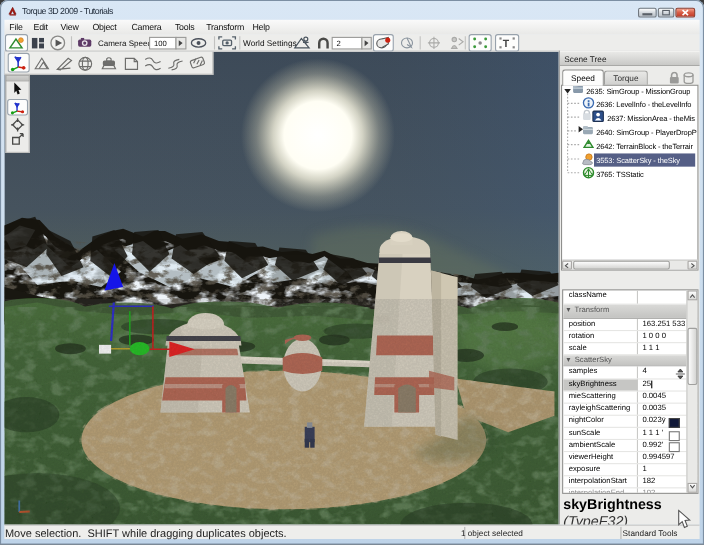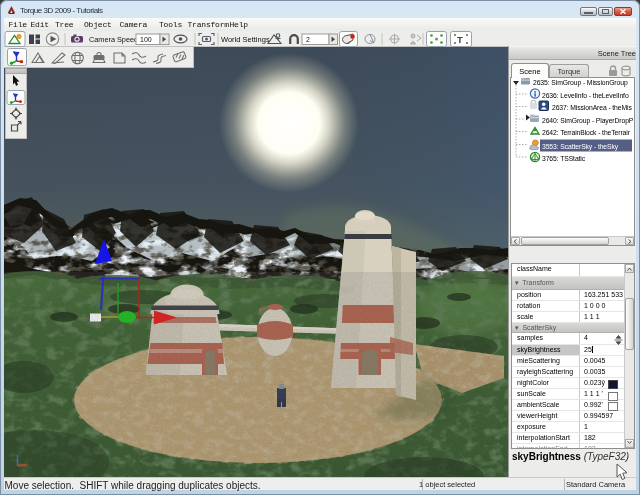--- a/index.html
+++ b/index.html
@@ -10,34 +10,34 @@
 
 #titletext { left:20px; top:6px; font-size:8px; letter-spacing:-0.45px; color:#1f2a38; }
 .winbtn { top:7px; height:9px; border:1px solid #70777e; border-radius:2px;
   background:linear-gradient(#fdfdfd,#d6dbe0 45%,#b9c0c7); }
 #btnmin { left:580px; width:17px; }
 #btnmax { left:598px; width:15px; }
 #btnclose { left:614px; width:18px; background:linear-gradient(#f2a08b,#d8604a 45%,#c23b28); border-color:#8e3a2a; }
 
 #menubar { left:4px; top:18px; width:632px; height:13px; background:linear-gradient(#fafafa,#e9e9e7);
   font-size:8px; letter-spacing:-0.2px; color:#111; }
-#menubar span { position:absolute; top:2px;font-family:Liberation Mono, monospace; }
+#menubar span { position:absolute; top:2px; }
 
 #tb1 { left:4px; top:31px; width:632px; height:16px; background:#ededeb; border-bottom:1px solid #c2c2c0; }
 
 #tb2 { left:4px; top:47px; width:190px; height:21px; background:#ededeb; border-right:1px solid #bdbdbb; border-bottom:1px solid #bdbdbb; }
 
 #pal { left:5px; top:68px; width:22px; height:71px; background:#ececea; border:1px solid #bdbdbb; border-top:none;}
 #palhead { left:5px; top:68px; width:22px; height:6px; background:linear-gradient(#cfcfcd,#bfbfbd); border:1px solid #a8a8a6; }
 
 #vp { left:4px; top:47px; width:504px; height:430px; }
 
 #rpanel { left:508px; top:46px; width:128px; height:431px; background:#ececea; border-left:1px solid #9a9a98; }
 .phead { left:0; width:127px; height:14px; background:linear-gradient(#e9e9e7,#c9c9c7); border-bottom:1px solid #a9a9a7; border-top:1px solid #f5f5f3;
-  font-size:7.5px; color:#222; padding-left:4px; line-height:14px;text-align:right; }
+  font-size:7.5px; color:#222; padding-left:4px; line-height:14px; }
 
 #status { left:4px; top:477px; width:632px; height:13px; background:#eeeeec; border-top:1px solid #c9c9c7; font-size:7.5px; color:#222; }
 #status .sep { position:absolute; top:1px; width:1px; height:11px; background:#b4b4b2; }
 
 #insp .irow { display:flex; height:11px; border-bottom:1px solid #e6e6e4; }
 #insp .irow.h13 { height:13px; } #insp .irow .ilab, #insp .irow .ival { line-height:10px; }
 #insp .irow.hs { height:11.5px; }
 #insp .ilab { width:68px; padding:0 0 0 5px; border-right:1px solid #c9c9c7; line-height:11px; overflow:hidden; white-space:nowrap; }
 #insp .ival { flex:1; padding-left:4px; line-height:11px; overflow:hidden; white-space:nowrap; }
 #insp .ihdr { height:12.5px; background:linear-gradient(#d9d9d7,#c3c3c1); color:#555; line-height:11px; padding-left:3px; border-bottom:1px solid #b0b0ae; }
@@ -60,21 +60,21 @@
     </div>
   <div class="abs winbtn" id="btnclose">
       <svg style="display:block" width="16" height="7" viewBox="0 0 16 7">
         <path d="M5.5 1.2 L10.5 5.8 M10.5 1.2 L5.5 5.8" stroke="#fff" stroke-width="1.4"></path>
       </svg>
     </div>
 
   <div class="abs" id="menubar">
     <span style="left:4.5px">File</span>
       <span style="left:26.5px">Edit</span>
-      <span style="left:51px">Tree</span>
+      <span style="left:51px">View</span>
     <span style="left:80px">Object</span>
       <span style="left:115.5px">Camera</span>
       <span style="left:155px">Tools</span>
     <span style="left:183.5px">Transform</span>
       <span style="left:225.5px">Help</span>
   </div>
 
   <div class="abs" id="vp">
   <svg width="504" height="430" viewBox="0 0 504 430">
     <defs>
@@ -418,21 +418,21 @@
       <path d="M5.5 57 h6 v6 h-6 Z"></path>
       <path d="M11.5 57 L15 53.5 M15 53.5 h-3 M15 53.5 v3" stroke-width="1.1"></path>
     </g>
   </svg>
   </div>
   <div class="abs" id="palhead"></div>
 
   <div class="abs" id="rpanel">
     <div class="abs phead" style="top:0">Scene Tree</div>
 
-    <div class="abs" style="left:2px;top:17px;width:38px;height:15px;background:#fdfdfc;border:1px solid #8f8f8d;border-bottom:none;border-radius:3px 3px 0 0;font-size:7.5px;text-align:center;line-height:15px;z-index:2">Scene</div>
+    <div class="abs" style="left:2px;top:17px;width:38px;height:15px;background:#fdfdfc;border:1px solid #8f8f8d;border-bottom:none;border-radius:3px 3px 0 0;font-size:7.5px;text-align:center;line-height:15px;z-index:2">Speed</div>
     <div class="abs" style="left:40px;top:18px;width:40px;height:14px;background:linear-gradient(#e8e8e6,#cfcfcd);border:1px solid #9f9f9d;border-bottom:none;border-radius:3px 3px 0 0;font-size:7.5px;text-align:center;line-height:14px;color:#333">Torque</div>
     <svg class="abs" style="left:99px;top:19px" width="24" height="12" viewBox="0 0 24 12">
       <rect x="1" y="5" width="8" height="6" rx="1" fill="#9a9a98"></rect>
         <path d="M2.5 5 V3.5 a2.5 2.5 0 0 1 5 0 V5" fill="none" stroke="#9a9a98" stroke-width="1.4"></path>
       <ellipse cx="18" cy="3" rx="4" ry="1.8" fill="none" stroke="#9a9a98" stroke-width="1.2"></ellipse>
         <path d="M14 3 V9 a4 1.8 0 0 0 8 0 V3" fill="none" stroke="#9a9a98" stroke-width="1.2"></path>
     </svg>
 
     <div class="abs" style="left:1px;top:31px;width:125px;height:169px;background:#fff;border:1px solid #8f8f8d">
       <svg width="123" height="167" viewBox="0 0 123 167" style="font-family:'Liberation Sans',sans-serif">
@@ -584,26 +584,26 @@
       <div class="abs" style="left:0px;top:0;width:9px;height:9px;background:linear-gradient(#fdfdfd,#d9d9d7);border:1px solid #aaa8a6"></div>
       <div class="abs" style="left:0px;bottom:0;width:9px;height:9px;background:linear-gradient(#fdfdfd,#d9d9d7);border:1px solid #aaa8a6"></div>
       <div class="abs" style="left:0px;top:34px;width:9px;height:52px;background:linear-gradient(90deg,#fdfdfd,#d4d4d2);border:1px solid #a0a09e;border-radius:2px"></div>
       <svg class="abs" style="left:2px;top:3px" width="5" height="5">
           <path d="M0.5 3.5 L2.5 1 L4.5 3.5" stroke="#555" fill="none"></path>
         </svg>
       <svg class="abs" style="left:2px;bottom:3px" width="5" height="5">
           <path d="M0.5 1 L2.5 3.5 L4.5 1" stroke="#555" fill="none"></path>
         </svg>
     </div>
-    <div class="abs" style="left:3px;top:405px;font-size:10px"><b>skyBrightness</b> <i style="color:#333">(TypeF32)</i></div>
+    <div class="abs" style="left:3px;top:405px;font-size:13px"><b>skyBrightness</b> <i style="color:#333">(TypeF32)</i></div>
   </div>
 
   <div class="abs" id="status">
     <div class="abs" style="left:0.5px;top:2px;font-size:10px">Move selection.&nbsp; SHIFT while dragging duplicates objects.</div>
     <div class="sep" style="left:418px"></div>
     <div class="abs" style="left:415px;top:2px">1 object selected</div>
     <div class="sep" style="left:559.5px"></div>
-    <div class="abs" style="left:562px;top:2px">Standard Camera</div>
+    <div class="abs" style="left:562px;top:2px">Standard Tools</div>
   </div>
 </div>
 <svg class="abs" style="left:616px;top:463px;z-index:99" width="13" height="19" viewBox="0 0 13 19">
   <path d="M1 1 L1 14 L4.2 11.2 L6.2 16.5 L8.8 15.4 L6.8 10.2 L11 9.8 Z" fill="#fff" stroke="#555" stroke-width="1"></path>
 </svg>
 
 </body></html>

